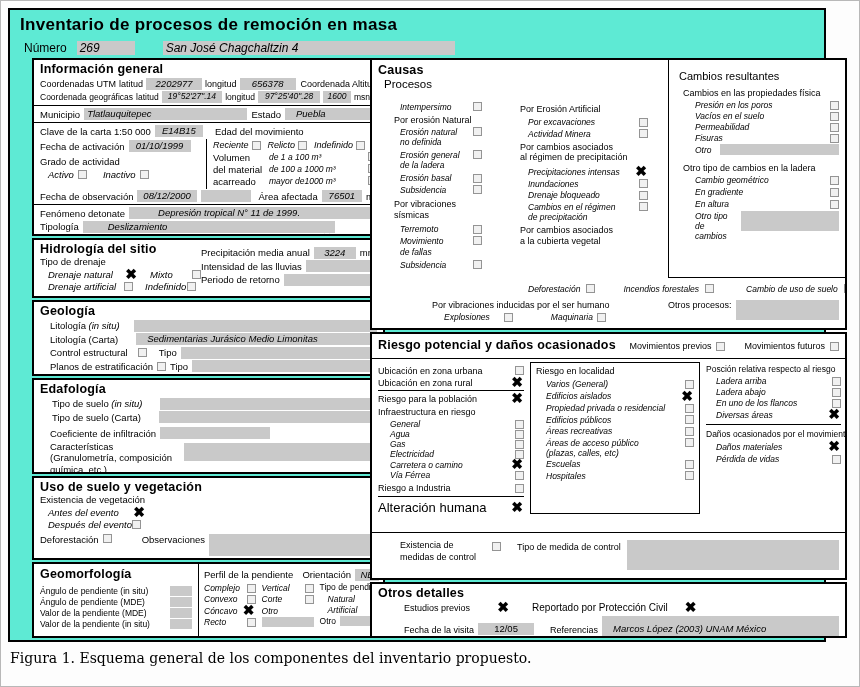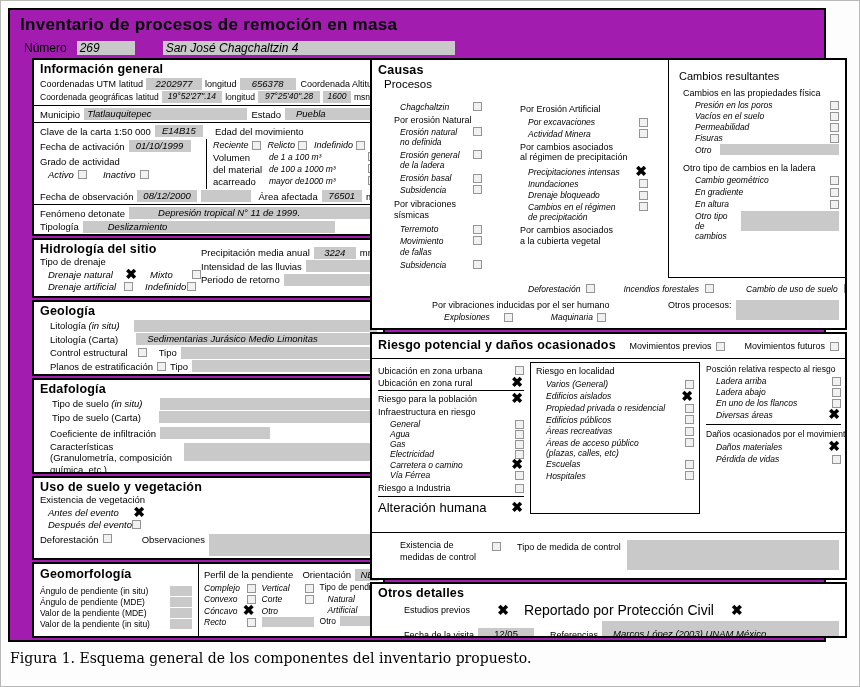--- a/index.html
+++ b/index.html
@@ -1,18 +1,18 @@
 <!DOCTYPE html>
 <html><head>
 <meta charset="utf-8">
 <style>
 *{box-sizing:border-box;margin:0;padding:0}
 html,body{width:860px;height:687px}
 body{position:relative;font-family:"Liberation Sans",sans-serif;background:#fdfdfd;color:#000;outline:1px solid #b8b8b8;outline-offset:-1px;overflow:hidden}
-.form{position:absolute;left:8px;top:8px;width:818px;height:634px;border:2px solid #000;background:#a21caf}
+.form{position:absolute;left:8px;top:8px;width:818px;height:634px;border:2px solid #000;background:#5eead4}
 .h-title{position:absolute;left:10px;top:5px;font-size:17px;font-weight:bold;letter-spacing:.3px}
 .num-row{position:absolute;left:14px;top:31px;display:flex;align-items:center;gap:10px}
 .col{position:absolute;display:flex;flex-direction:column;gap:2px}
 #left-col{left:22px;top:48px;width:353px}
 #right-col{left:360px;top:48px;width:477px}
 .sec{border:2px solid #000;background:#fff;position:relative;padding:2px 6px;overflow:hidden}
 .s-title{font-size:12.5px;font-weight:bold;letter-spacing:.2px}
 .r{display:flex;align-items:center;gap:4px;margin:1.5px 0}
 .l{font-size:9.5px;white-space:nowrap}
 .li{font-size:9.5px;font-style:italic;white-space:nowrap}
@@ -325,21 +325,21 @@
   </div>
 
   <div class="col" id="right-col">
 
     <div class="sec" style="height:272px;padding:0">
       <div class="s-title abs" style="left:6px;top:3px">Causas</div>
       <div class="abs" style="left:12px;top:18px;font-size:11.5px">Procesos</div>
 
       <div class="abs" style="left:22px;top:40px;width:88px">
         <div class="r" style="padding-left:6px">
-            <span class="li" style="font-size:8.5px">Chagchaltzin</span>
+            <span class="li" style="font-size:8.5px">Intempersimo</span>
             <span class="cb" style="margin-left:auto"></span>
           </div>
         <div class="hd" style="margin:3px 0 2px">Por erosión Natural</div>
         <div class="r" style="align-items:flex-start;padding-left:6px">
             <span style="flex:1;font-size:8.5px;font-style:italic;line-height:1.2"><span>Erosión natural</span><br><span>no definida</span></span>
             <span class="cb"></span>
           </div>
         <div class="r" style="align-items:flex-start;padding-left:6px;margin-top:3px">
             <span style="flex:1;font-size:8.5px;font-style:italic;line-height:1.2"><span>Erosión general</span><br><span>de la ladera</span></span>
             <span class="cb"></span>
@@ -609,21 +609,21 @@
         <span class="l" style="font-size:9px;margin-left:10px;margin-top:2px">Tipo de medida de control</span>
         <span class="f" style="flex:1;height:30px"></span>
       </div>
     </div>
 
     <div class="sec" style="height:56px">
       <div class="s-title">Otros detalles</div>
       <div class="r" style="padding-left:26px;margin-top:2px">
         <span class="l" style="font-size:9px">Estudios previos</span>
         <span class="cb on" style="margin-left:22px">✖</span>
-        <span class="l" style="font-size:14px;margin-left:10px">Reportado por Protección Civil</span>
+        <span class="l" style="font-size:10px;margin-left:18px">Reportado por Protección Civil</span>
         <span class="cb on" style="margin-left:12px">✖</span>
       </div>
       <div class="r" style="padding-left:26px;align-items:center;margin-top:3px">
         <span class="l" style="font-size:9px;margin-top:3px">Fecha de la visita</span>
         <span class="f" style="width:56px;text-align:center;font-style:normal;margin-top:1px">12/05</span>
         <span class="l" style="font-size:9px;margin-left:12px;margin-top:3px">Referencias</span>
         <span class="f" style="flex:1;height:24px;display:flex;align-items:center;text-indent:8px">Marcos López (2003) UNAM México</span>
       </div>
     </div>
   </div>

